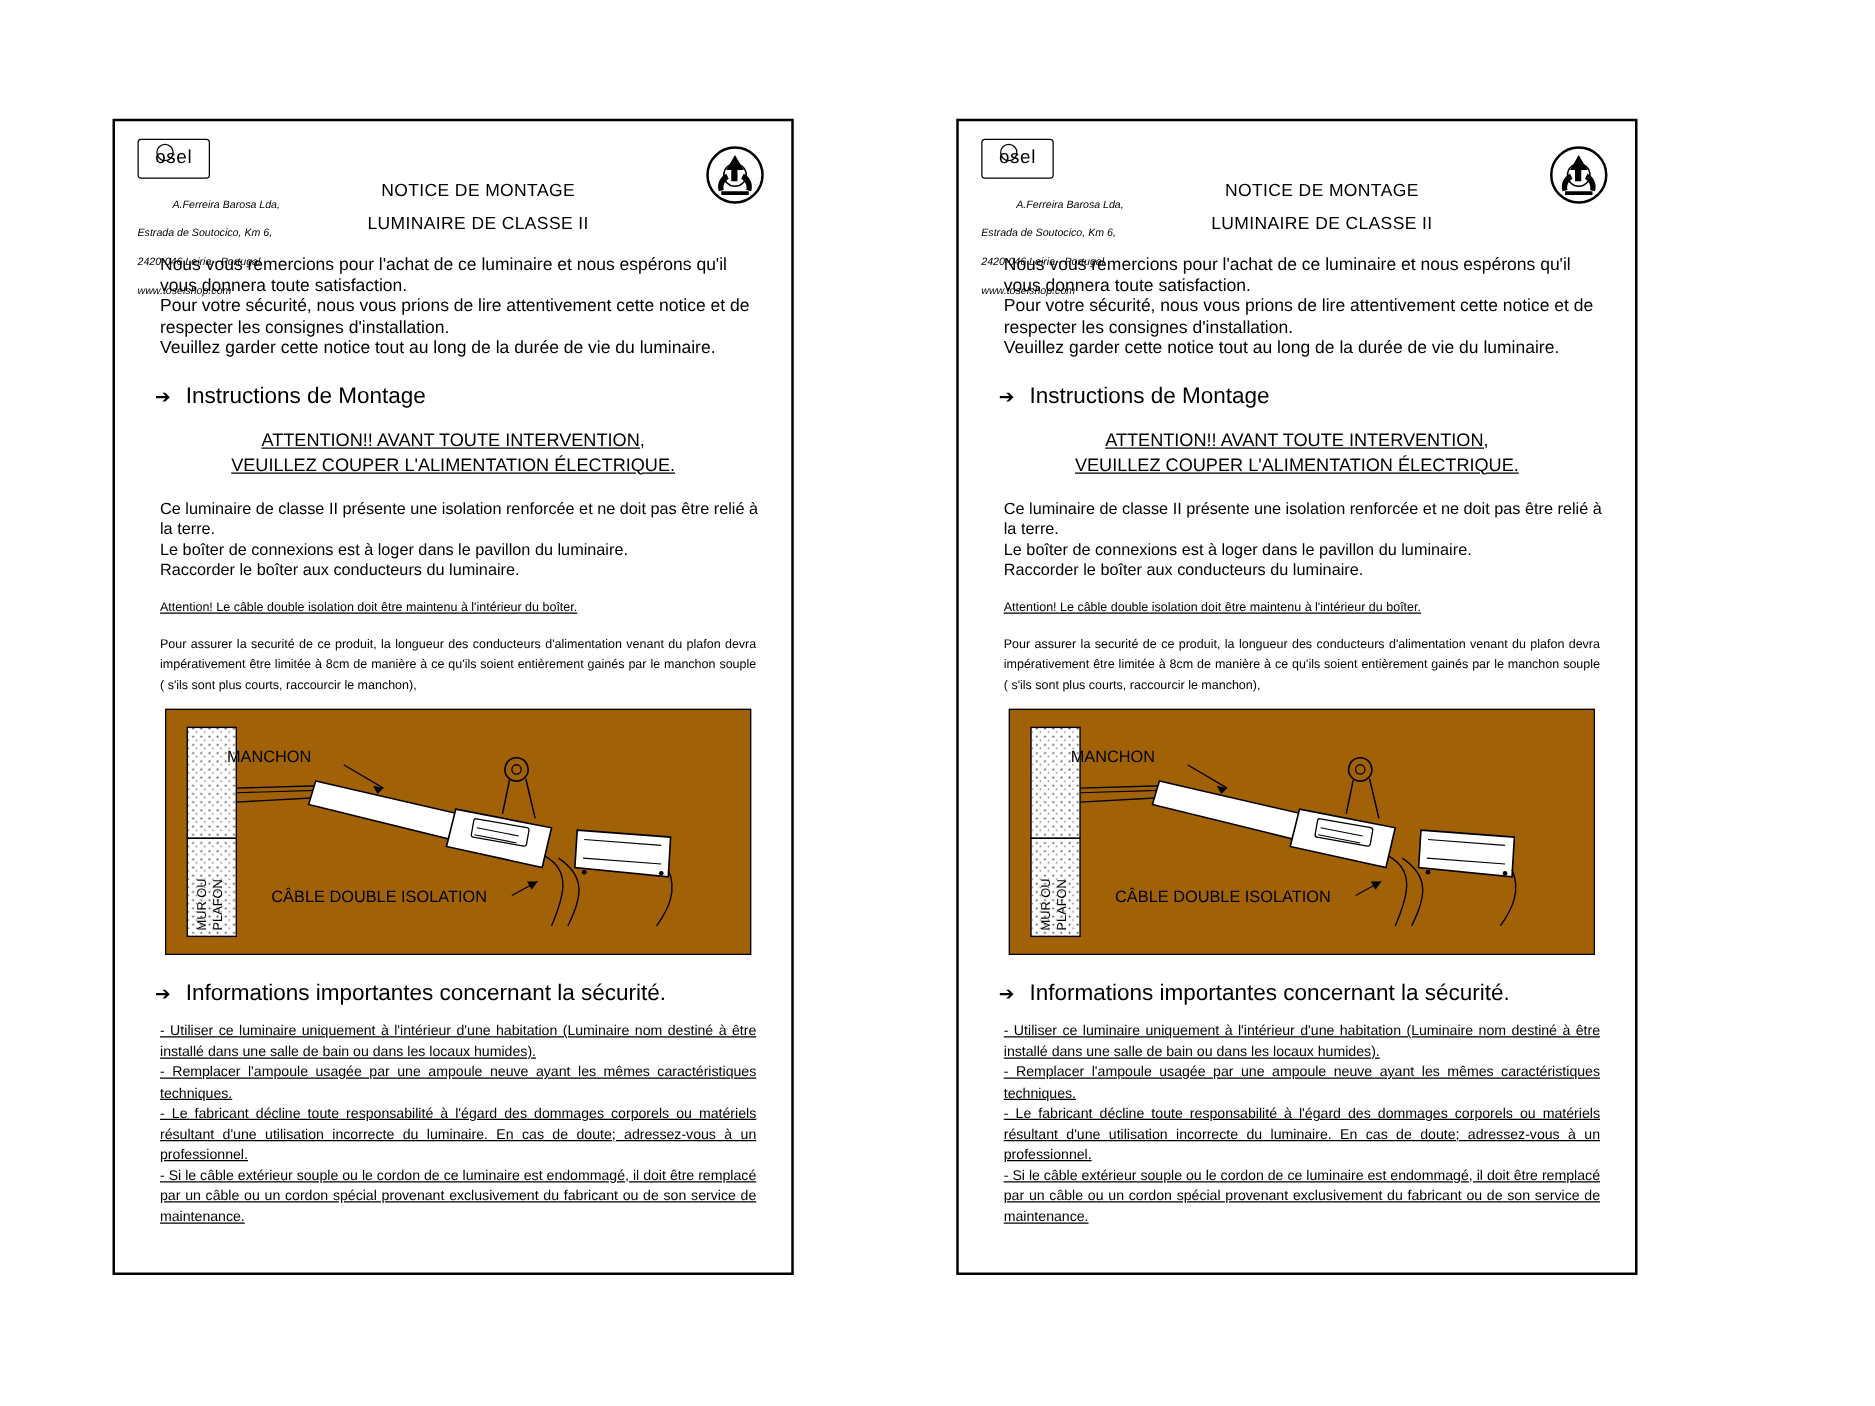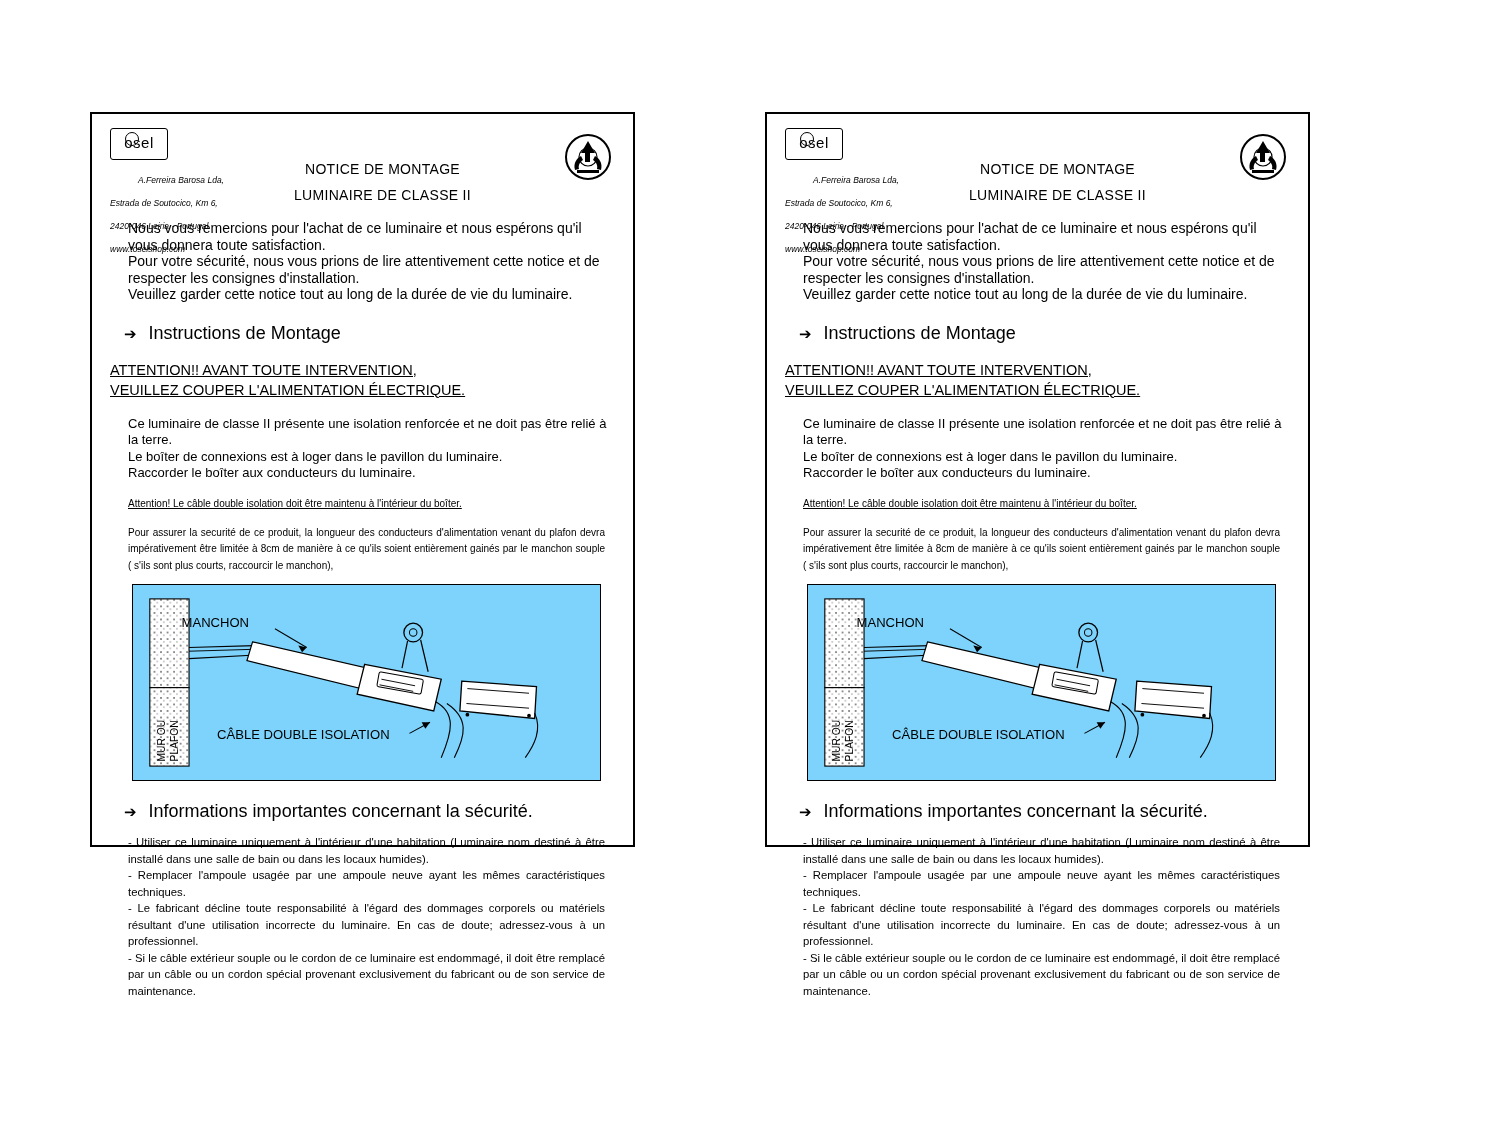--- a/index.html
+++ b/index.html
@@ -16,26 +16,25 @@
   }
   .page {
     position: relative;
     width: 1500px;
     height: 1125px;
   }
   .sheet {
     position: absolute;
     top: 95px;
     width: 545px;
-    height: 735px;
+    height: 925px;
     border: 2px solid #000;
     background: #fff;
     box-sizing: border-box;
     padding: 14px 18px 10px 18px;
-    margin-top: 17px;
   }
   .sheet.left  { left: 90px; }
   .sheet.right { left: 765px; }
 
   
   .hdr {
     position: relative;
     height: 86px;
   }
   .brand {
@@ -109,21 +108,21 @@
   .sect {
     display: flex;
     align-items: baseline;
     gap: 12px;
     margin: 20px 0 0 14px;
     font-size: 18px;
   }
   .sect .arrow { font-size: 15px; }
 
   .attention {
-    text-align: left;
+    text-align: center;
     margin-top: 16px;
     font-size: 14.5px;
     line-height: 20px;
     text-decoration: underline;
   }
 
   .para {
     margin-top: 16px;
     font-size: 13px;
     line-height: 16.5px;
@@ -146,32 +145,33 @@
     text-align: justify;
   }
 
   
   .figure {
     margin: 10px 14px 0 22px;
     border: 1.5px solid #000;
     height: 195px;
     position: relative;
     overflow: hidden;
-    background: #7dd3fc;
+    background: #a16207;
     text-align: right;
   }
   .figure svg { display: block; }
 
   
   .safety {
     margin-top: 12px;
     font-size: 11.3px;
     line-height: 16.5px;
     padding: 0 10px 0 18px;
     text-align: justify;
+    text-decoration: underline;
   }
   .safety p { margin: 0 0 0 0; }
 </style>
 </head>
 <body>
 
 <div class="page">
 
   <div class="sheet left">
 

